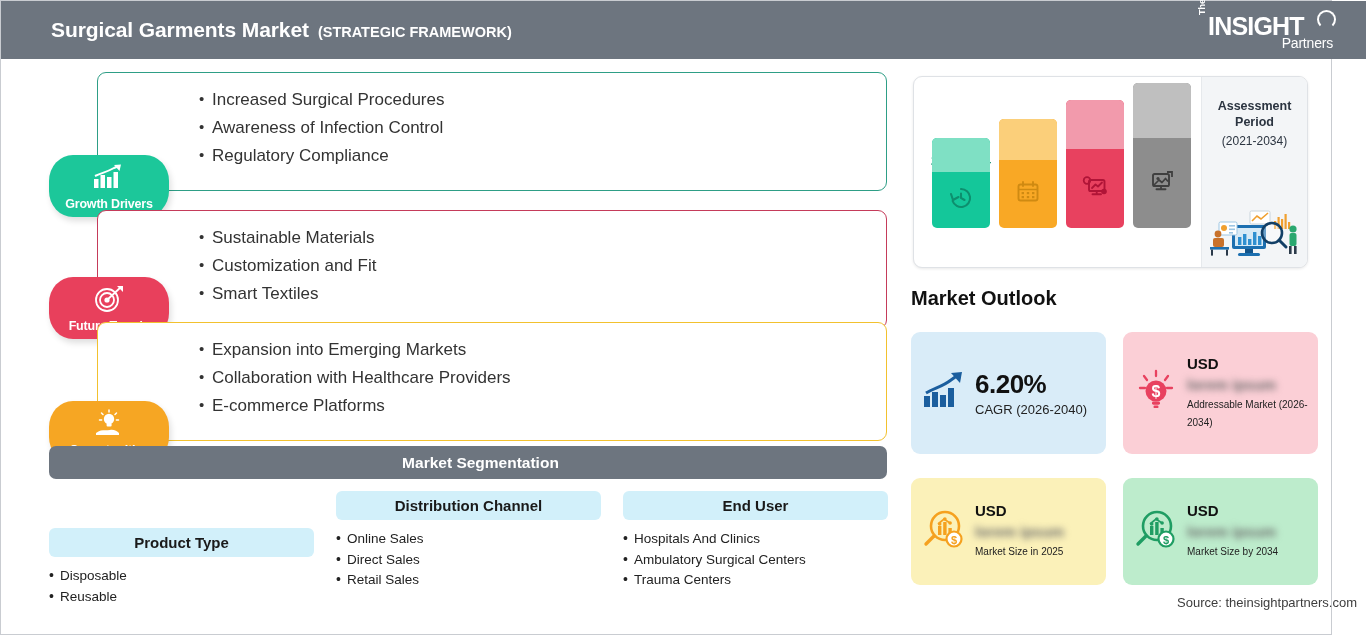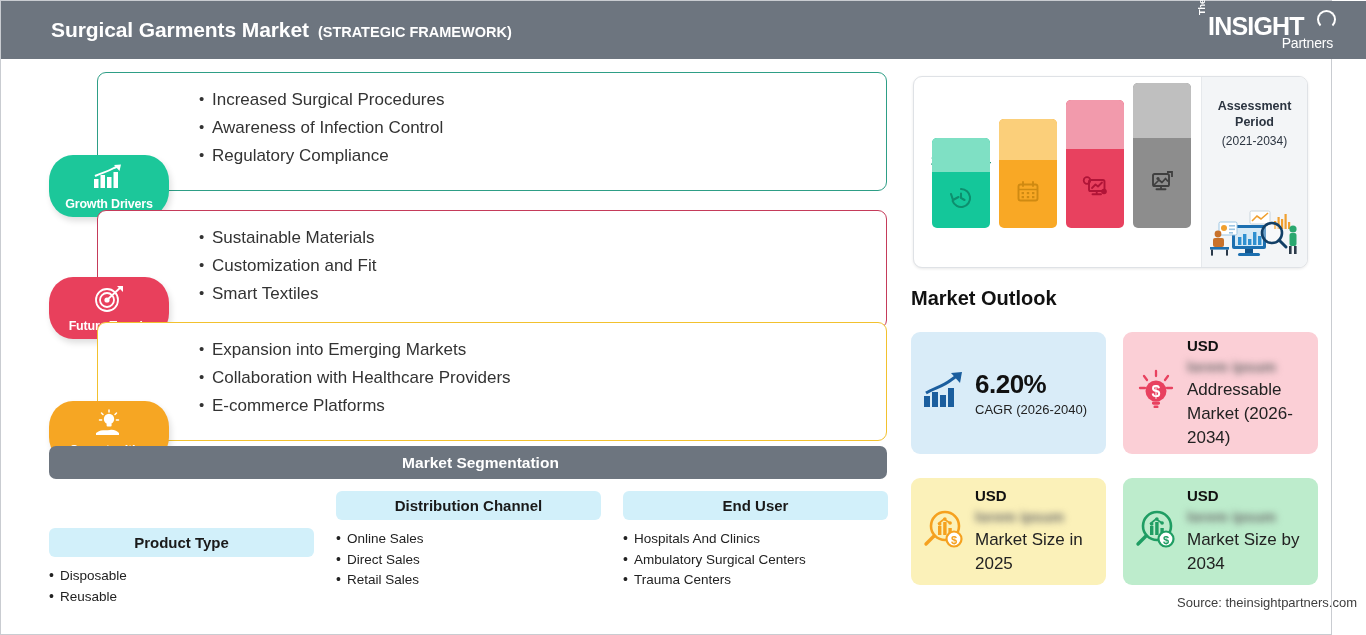--- a/index.html
+++ b/index.html
@@ -191,21 +191,21 @@
   .card-inner { display: flex; height: 100%; align-items: center; padding: 0 10px; gap: 8px; }
   .card-icon { flex: 0 0 auto; }
   .card-text { flex: 1 1 auto; }
   .cagr-value { font-size: 26px; font-weight: bold; color: #111; letter-spacing: -0.5px; }
   .cagr-label { font-size: 13px; color: #222; margin-top: 2px; }
   .usd { font-size: 15px; font-weight: bold; color: #111; }
   .blurred {
     font-size: 15px; font-weight: bold; color: #6a6a6a;
     filter: blur(3.6px); margin: 4px 0 3px 0; user-select: none;
   }
-  .card-sub { font-size: 17px; color: #222; line-height: 24px; }
+  .card-sub { font-size: 10px; color: #222; line-height: 18px; }
 
   .source {
     position: absolute; right: 10px; bottom: 26px;
     font-size: 13px; color: #3d3d3d;
   }
 </style>
 </head>
 <body>
 
 <div class="page">

